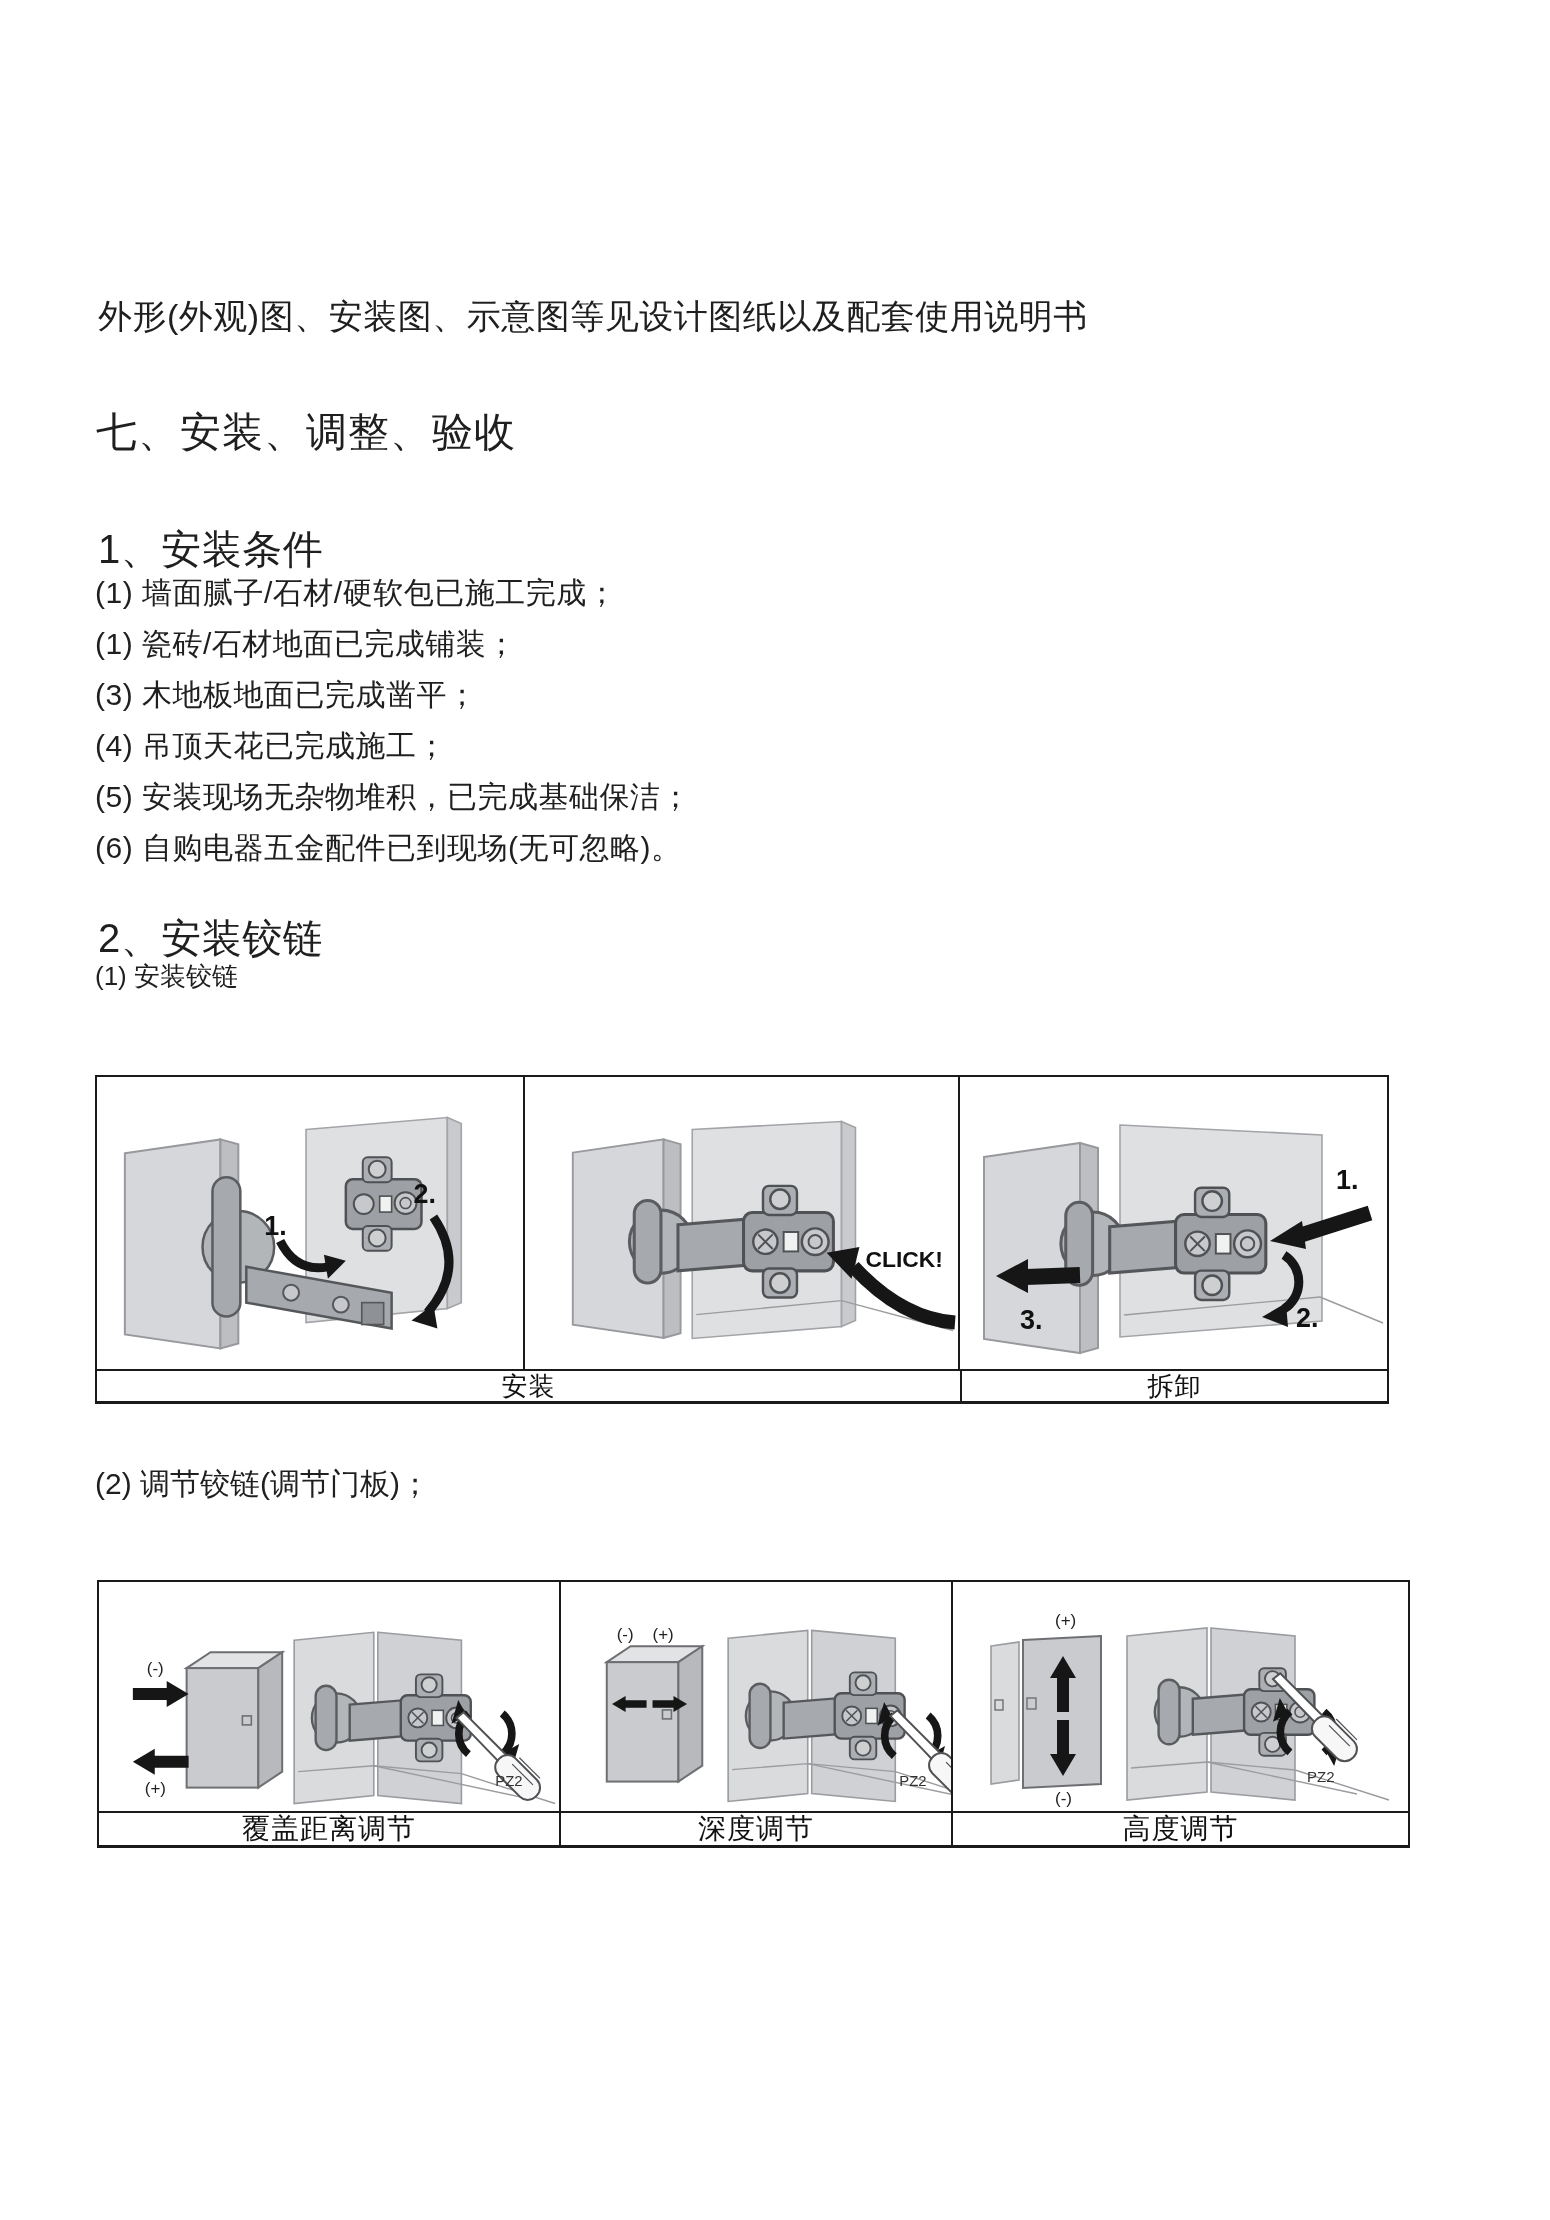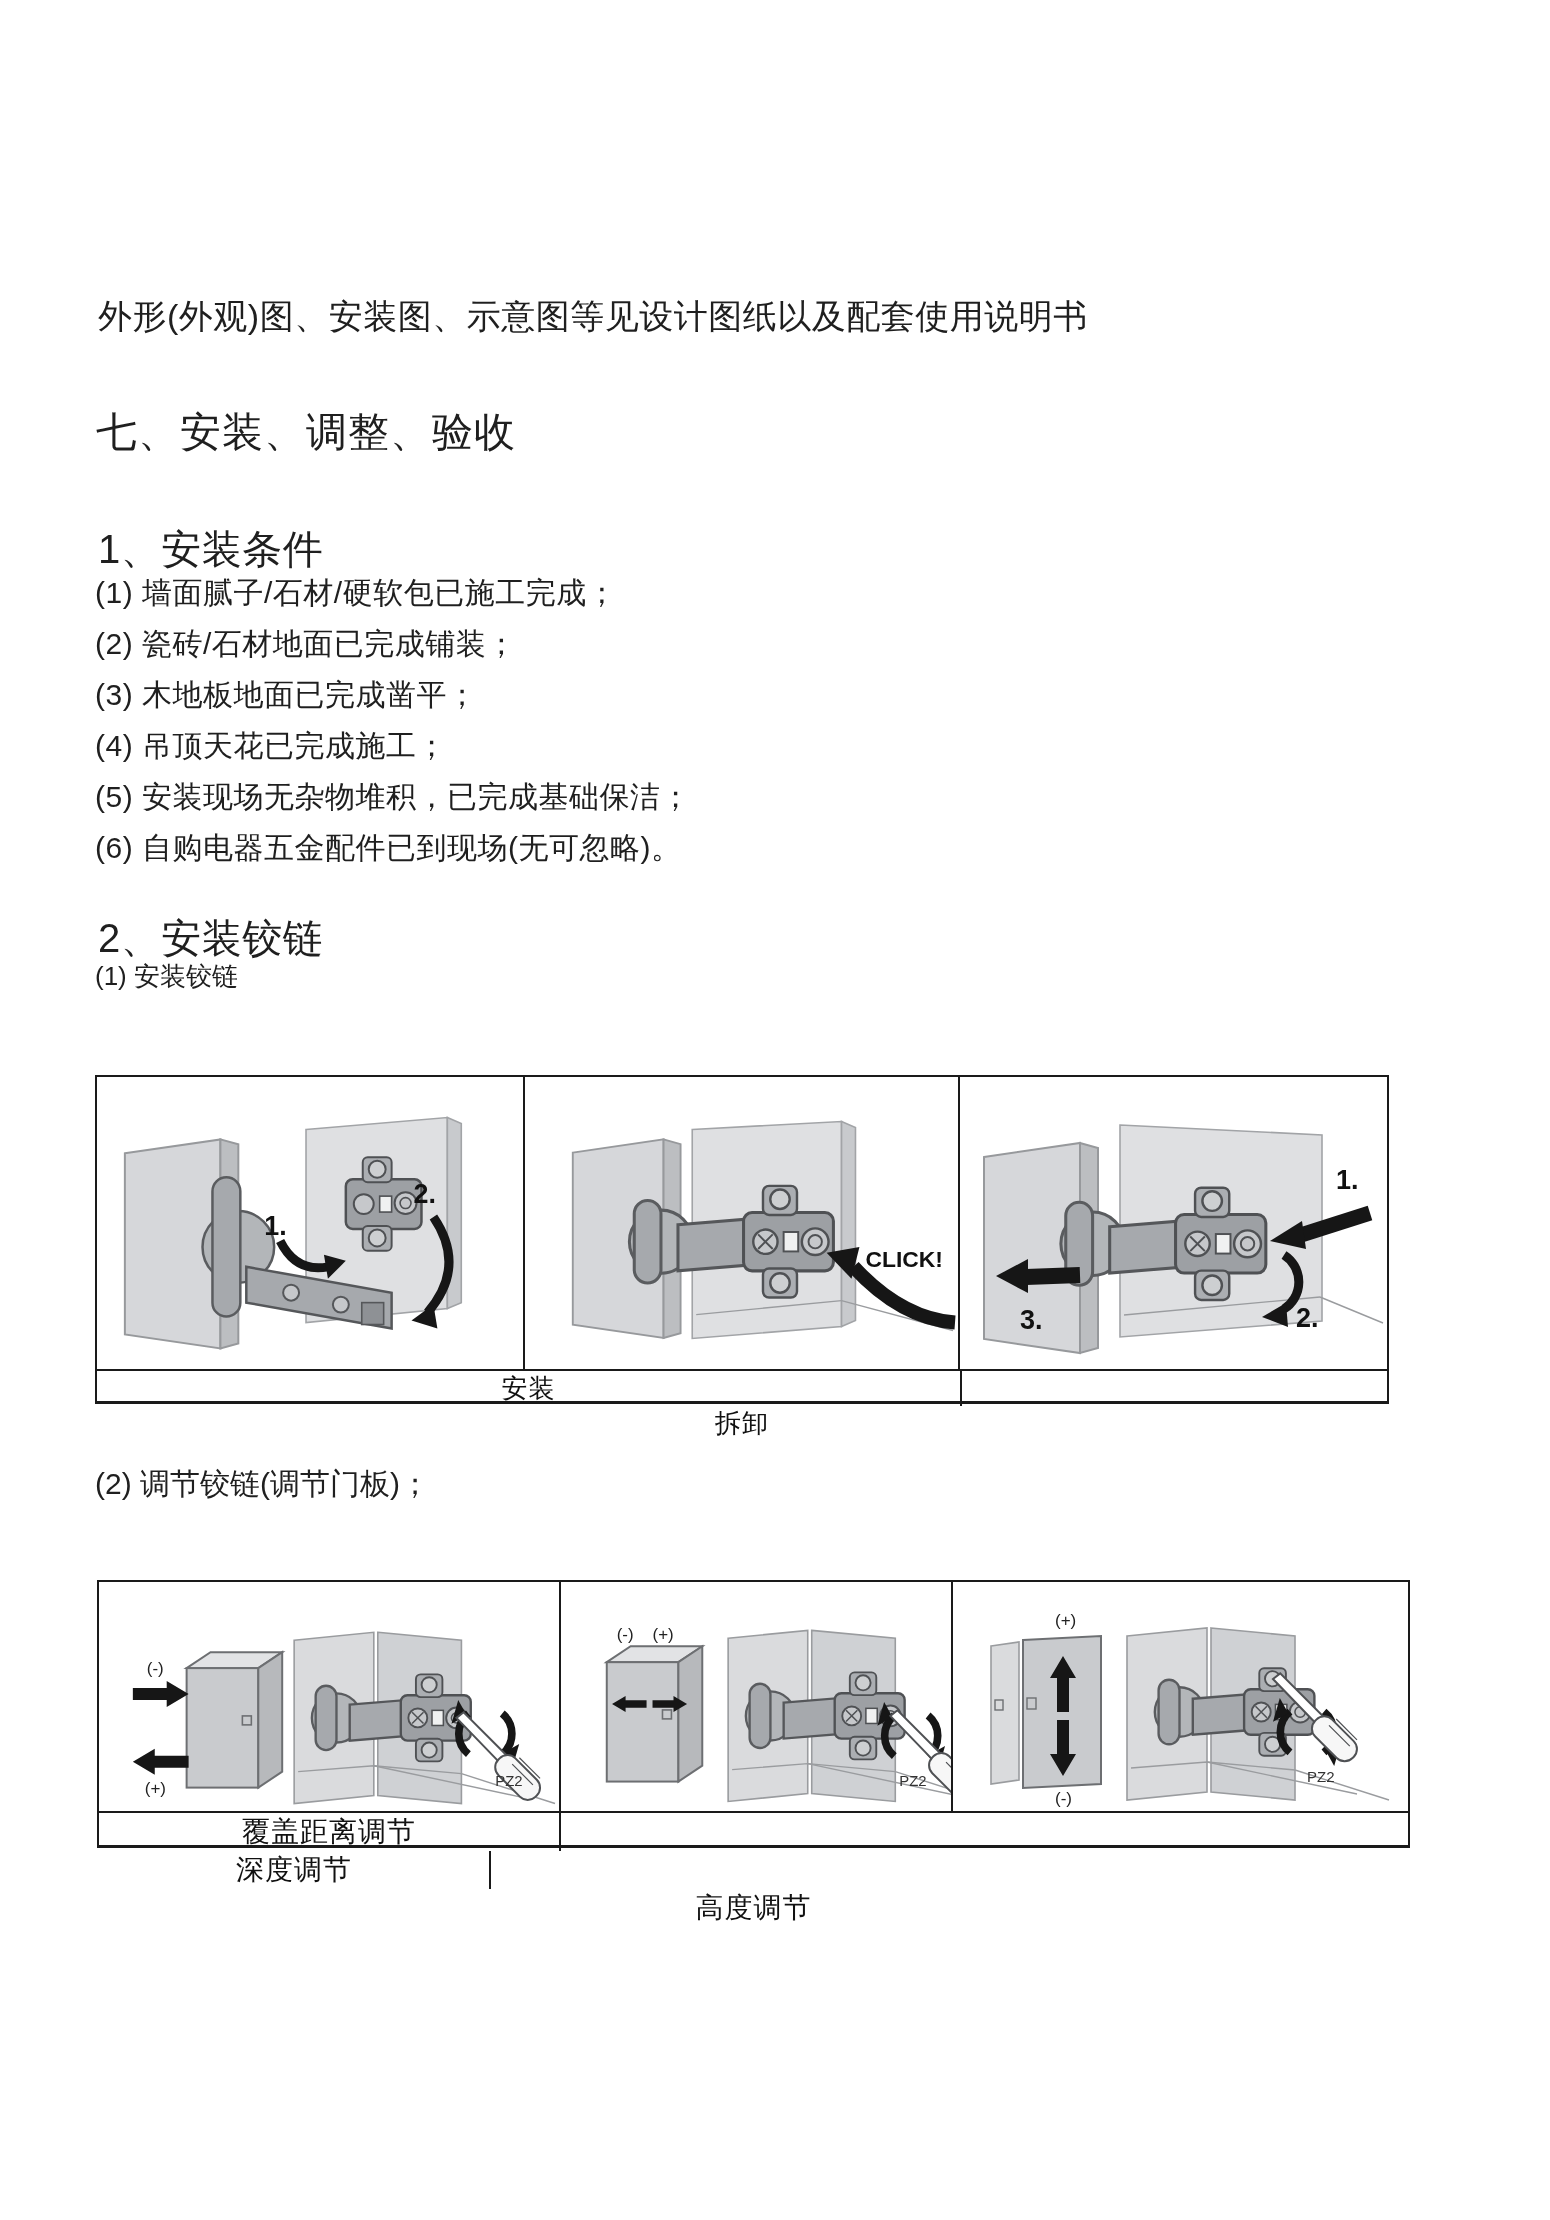--- a/index.html
+++ b/index.html
@@ -24,21 +24,21 @@
   .fig { position:absolute; border:2px solid #1a1a1a; border-bottom-width:3px; background:#fff; }
   .fig1 { left:95px; top:1075px; width:1294px; }
   .fig2 { left:97px; top:1580px; width:1313px; }
   .imgrow { display:flex; }
   .fig1 .imgrow { height:292px; }
   .fig2 .imgrow { height:229px; }
   .cell { position:relative; height:100%; overflow:hidden; }
   .vdiv { border-right:2px solid #1a1a1a; }
   .c11 { width:428px; } .c12 { width:435px; } .c13 { flex:1; }
   .c21 { width:462px; } .c22 { width:392px; } .c23 { flex:1; }
-  .caprow { display:flex; border-top:2px solid #1a1a1a;flex-direction:column; }
+  .caprow { display:flex; border-top:2px solid #1a1a1a; }
   .fig1 .caprow { height:32px; font-size:26px; }
   .fig2 .caprow { height:34px; font-size:28px; }
   .cap { display:flex; align-items:center; justify-content:center; color:#111; letter-spacing:1px; }
   .cap-install { width:865px; } .cap-remove { flex:1; }
   .cap21 { width:462px; } .cap22 { width:392px; } .cap23 { flex:1; }
   .panel-svg { width:100%; height:100%; display:block; }
   svg text { font-family:"Liberation Sans", sans-serif; }
   .num { font-weight:bold; font-size:27px; fill:#111; }
   .sgn { font-size:17px; fill:#222; }
   .tool { font-size:15px; fill:#333; }
@@ -47,21 +47,21 @@
 </head>
 <body>
 
 <div>
 
   <p class="abs intro">外形(外观)图、安装图、示意图等见设计图纸以及配套使用说明书</p>
   <h1 class="abs heading">七、安装、调整、验收</h1>
 
   <p class="abs subtt t-cond">1、安装条件</p>
   <p class="abs cond-item i0">(1) 墙面腻子/石材/硬软包已施工完成；</p>
-  <p class="abs cond-item i1">(2) 瓷砖/石材地面已完成铺装；</p>
+  <p class="abs cond-item i1">(1) 瓷砖/石材地面已完成铺装；</p>
   <p class="abs cond-item i2">(3) 木地板地面已完成凿平；</p>
   <p class="abs cond-item i3">(4) 吊顶天花已完成施工；</p>
   <p class="abs cond-item i4">(5) 安装现场无杂物堆积，已完成基础保洁；</p>
   <p class="abs cond-item i5">(6) 自购电器五金配件已到现场(无可忽略)。</p>
 
   <p class="abs subtt t-hinge">2、安装铰链</p>
   <p class="abs step1">(1) 安装铰链</p>
 
   <div class="fig fig1">
     <div class="imgrow">

